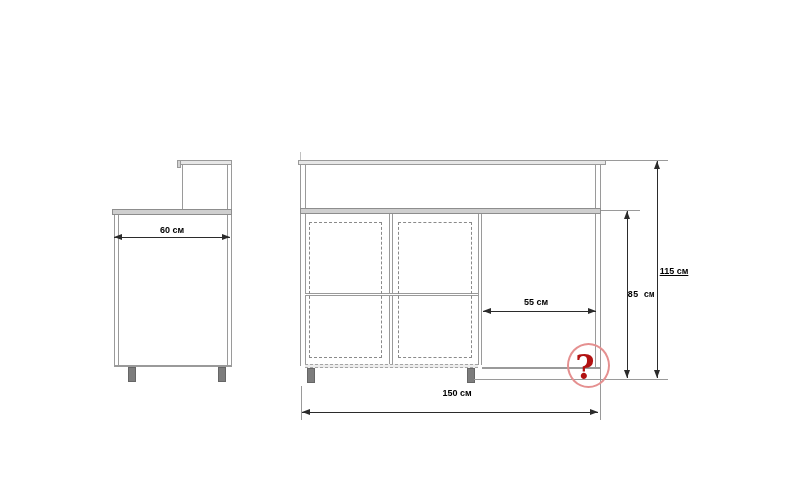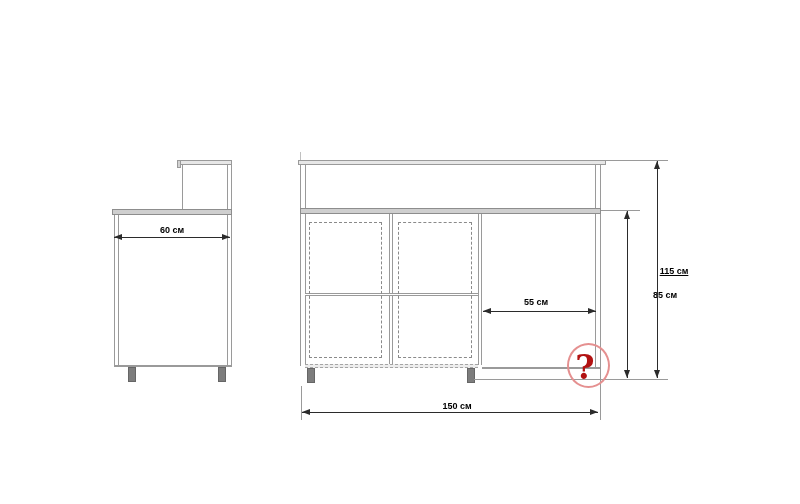--- a/index.html
+++ b/index.html
@@ -82,29 +82,29 @@
 
     <div class="ext" style="left:606px;top:160px;width:62px;height:1px;"></div>
     <div class="ext" style="left:601px;top:210px;width:39px;height:1px;"></div>
     <div class="ext" style="left:474px;top:379px;width:194px;height:1px;"></div>
     <div class="ext" style="left:301px;top:386px;width:1px;height:34px;"></div>
     <div class="ext" style="left:600px;top:368px;width:1px;height:52px;"></div>
 
     <div class="dline-v" style="left:627px;top:211px;height:167px;"></div>
     <div class="ar up" style="left:624px;top:211px;"></div>
     <div class="ar down" style="left:624px;top:370px;"></div>
-    <div class="dlabel" style="left:648px;top:290px;width:34px;">85 см</div>
+    <div class="dlabel" style="left:624px;top:290px;width:34px;font-family:Liberation Mono, monospace;">85 см</div>
 
     <div class="dline-v" style="left:657px;top:161px;height:217px;"></div>
     <div class="ar up" style="left:654px;top:161px;"></div>
     <div class="ar down" style="left:654px;top:370px;"></div>
     <div class="dlabel" style="left:655px;top:266px;width:38px;text-decoration:underline;">115 см</div>
 
     <div class="dline-h" style="left:302px;top:412px;width:296px;"></div>
     <div class="ar left" style="left:302px;top:409px;"></div>
     <div class="ar right" style="left:590px;top:409px;"></div>
-    <div class="dlabel" style="left:427px;top:401px;width:60px;">150 см</div>
+    <div class="dlabel" style="left:427px;top:388px;width:60px;">150 см</div>
 
     <div class="qcircle" style="left:567px;top:343px;width:43px;height:45px;"></div>
     <div class="qmark" style="left:569px;top:349px;width:32px;height:38px;">?</div>
   </div>
 
 </div>
 
 </body></html>

